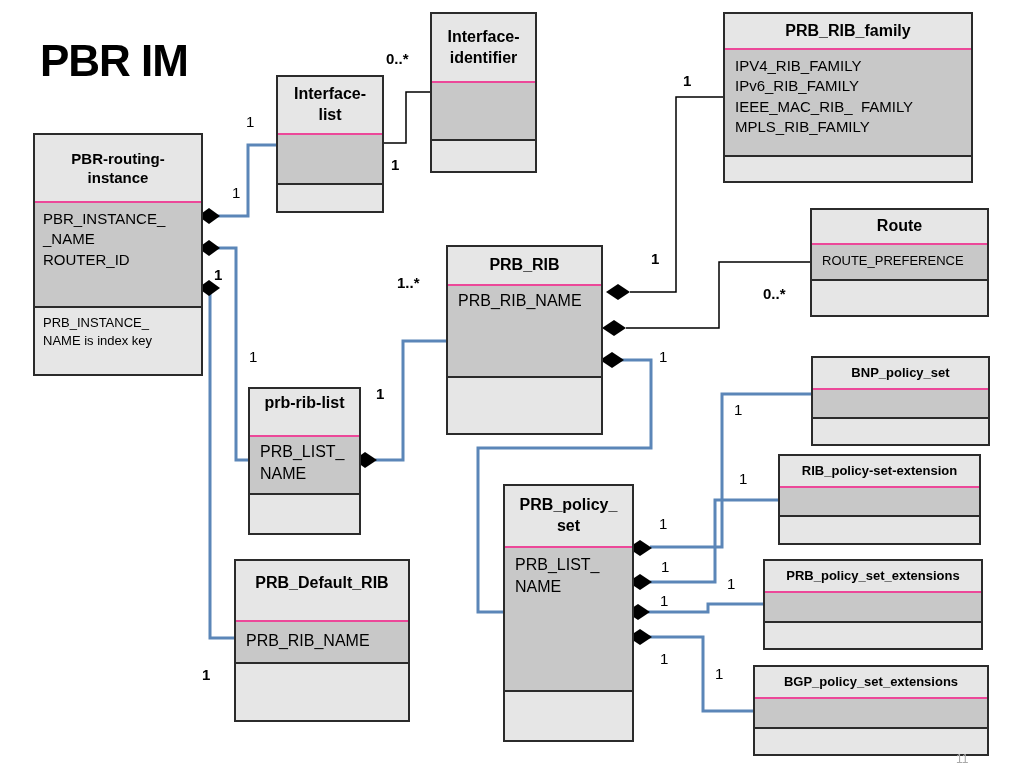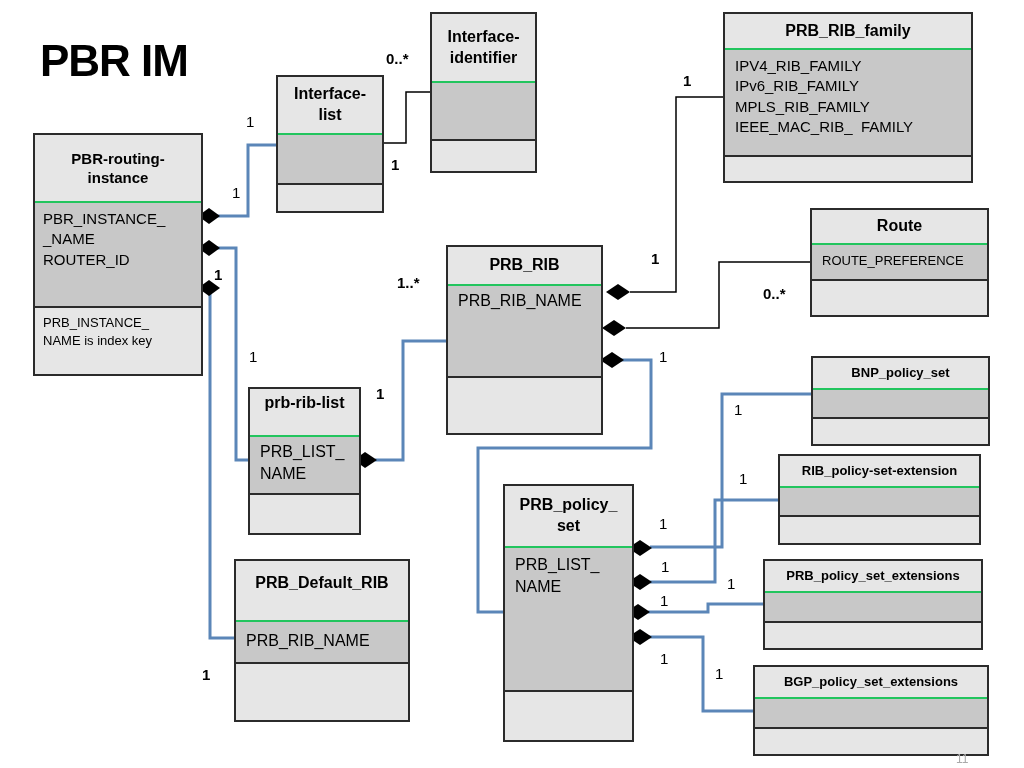--- a/index.html
+++ b/index.html
@@ -1,20 +1,20 @@
 <!DOCTYPE html>
 <html><head>
 <meta charset="utf-8">
 <style>
   html, body { margin:0; padding:0; }
   body { width:1024px; height:768px; background:#ffffff; position:relative; overflow:hidden;
          font-family:"Liberation Sans", sans-serif; color:#000; }
   .title { position:absolute; left:40px; top:36px; font-size:44px; font-weight:bold; letter-spacing:-1px; }
   .cls { position:absolute; border:2px solid #2b2b2b; background:#e6e6e6; box-sizing:border-box; display:flex; flex-direction:column; }
-  .cls .hd { background:#e6e6e6; border-bottom:2px solid #22c55e; font-weight:bold; text-align:center; display:flex; align-items:center; justify-content:center; line-height:1.3; box-sizing:border-box; padding:2px 4px; }
+  .cls .hd { background:#e6e6e6; border-bottom:2px solid #ec4899; font-weight:bold; text-align:center; display:flex; align-items:center; justify-content:center; line-height:1.3; box-sizing:border-box; padding:2px 4px; }
   .cls .at { background:#c8c8c8; border-bottom:2px solid #2b2b2b; box-sizing:border-box; padding:6px 8px; line-height:1.35; }
   .cls .op { background:#e6e6e6; flex:1; box-sizing:border-box; padding:6px 8px; line-height:1.35; }
   .lbl { position:absolute; font-size:15px; }
   .lbl.b { font-weight:bold; }
   svg.wires { position:absolute; left:0; top:0; }
   .pgnum { position:absolute; left:956px; top:752px; font-size:12px; color:#aaa; }
 </style>
 </head>
 <body>
 
@@ -86,22 +86,22 @@
   <div class="op"></div>
 </div>
 
 <div class="cls" style="left:723px;top:12px;width:250px;height:171px;justify-content:space-between;">
   <div class="hd" style="height:36px;font-size:16px;">
     <span>PRB_RIB_family</span>
   </div>
   <div class="at" style="height:107px;font-size:15px;padding:6px 10px;">
     <div>IPV4_RIB_FAMILY</div>
     <div>IPv6_RIB_FAMILY</div>
+    <div style="white-space:pre;">IEEE_MAC_RIB_  FAMILY</div>
     <div>MPLS_RIB_FAMILY</div>
-    <div style="white-space:pre;">IEEE_MAC_RIB_  FAMILY</div>
   </div>
   <div class="op"></div>
 </div>
 
 <div class="cls" style="left:810px;top:208px;width:179px;height:109px;">
   <div class="hd" style="height:35px;font-size:16px;">
     <span>Route</span>
   </div>
   <div class="at" style="height:36px;font-size:13px;padding:7px 10px;">
     <div>ROUTE_PREFERENCE</div>

